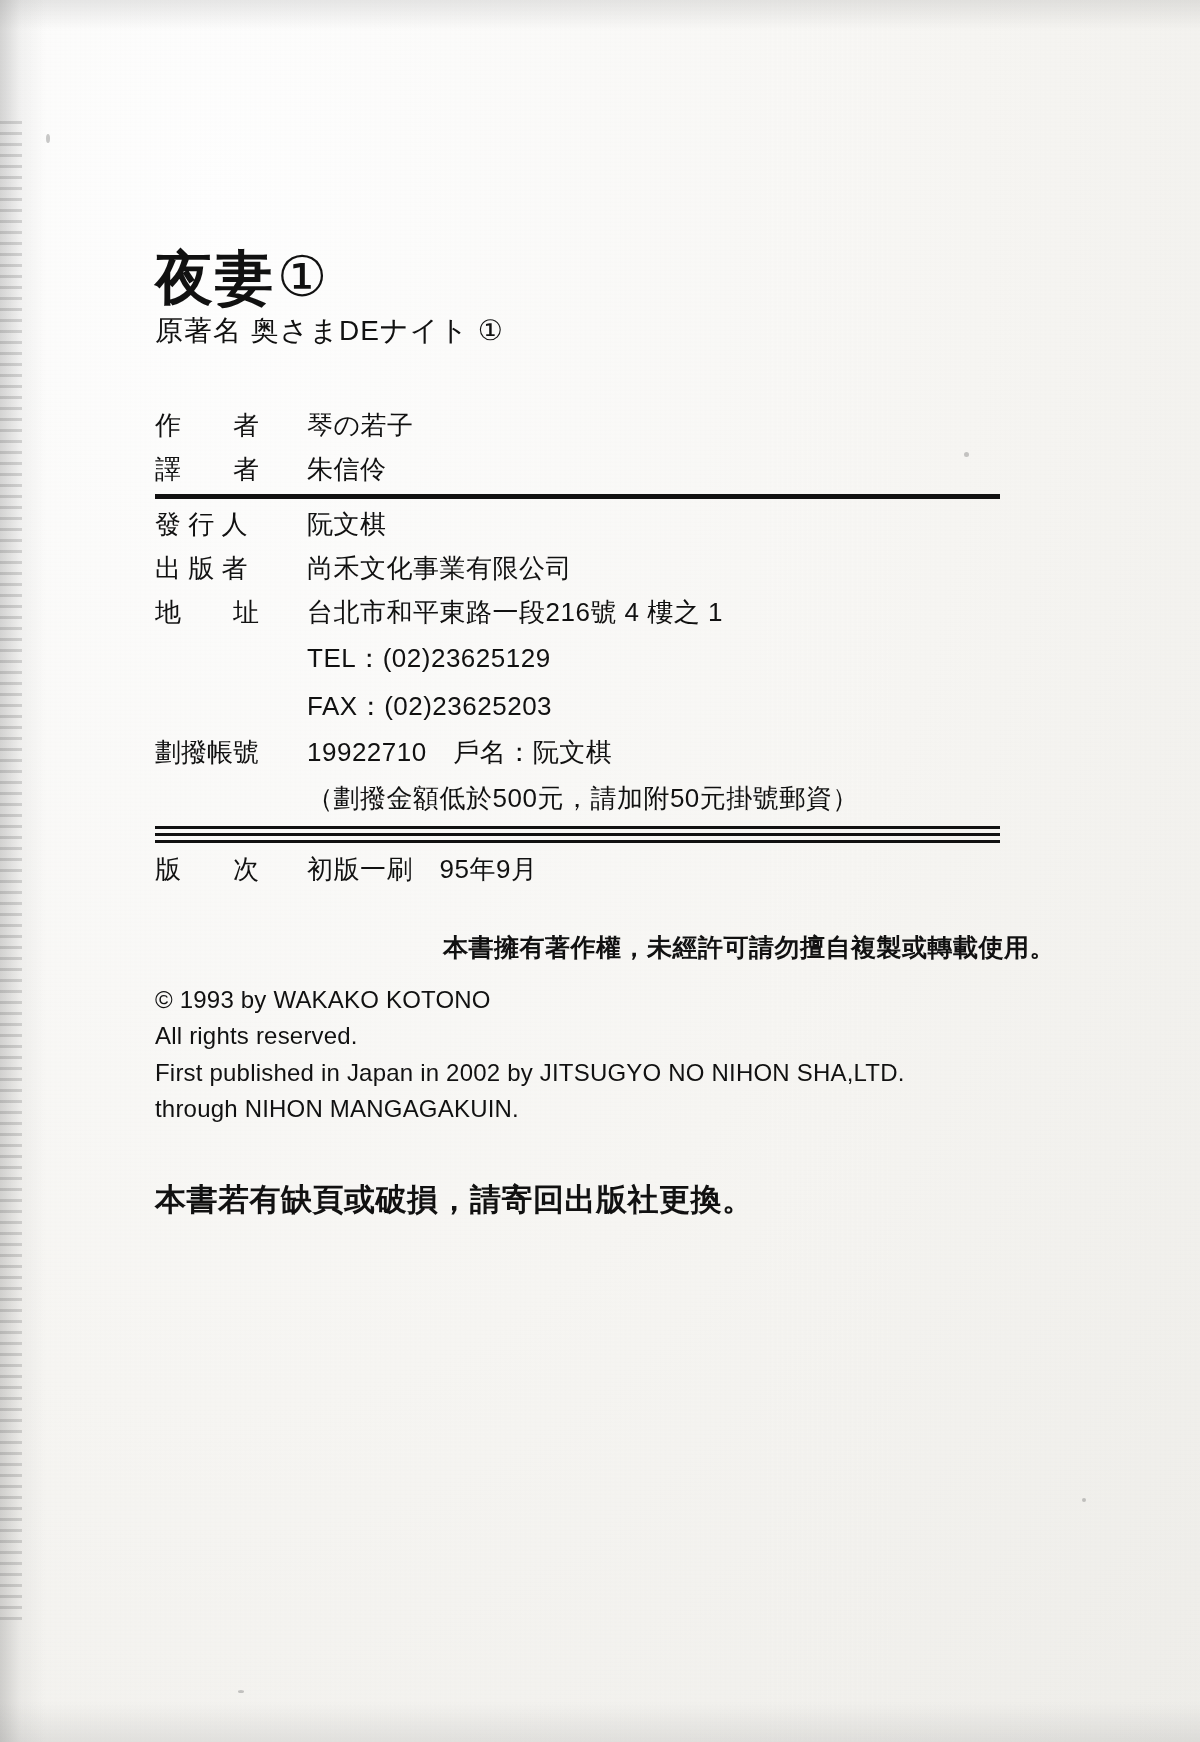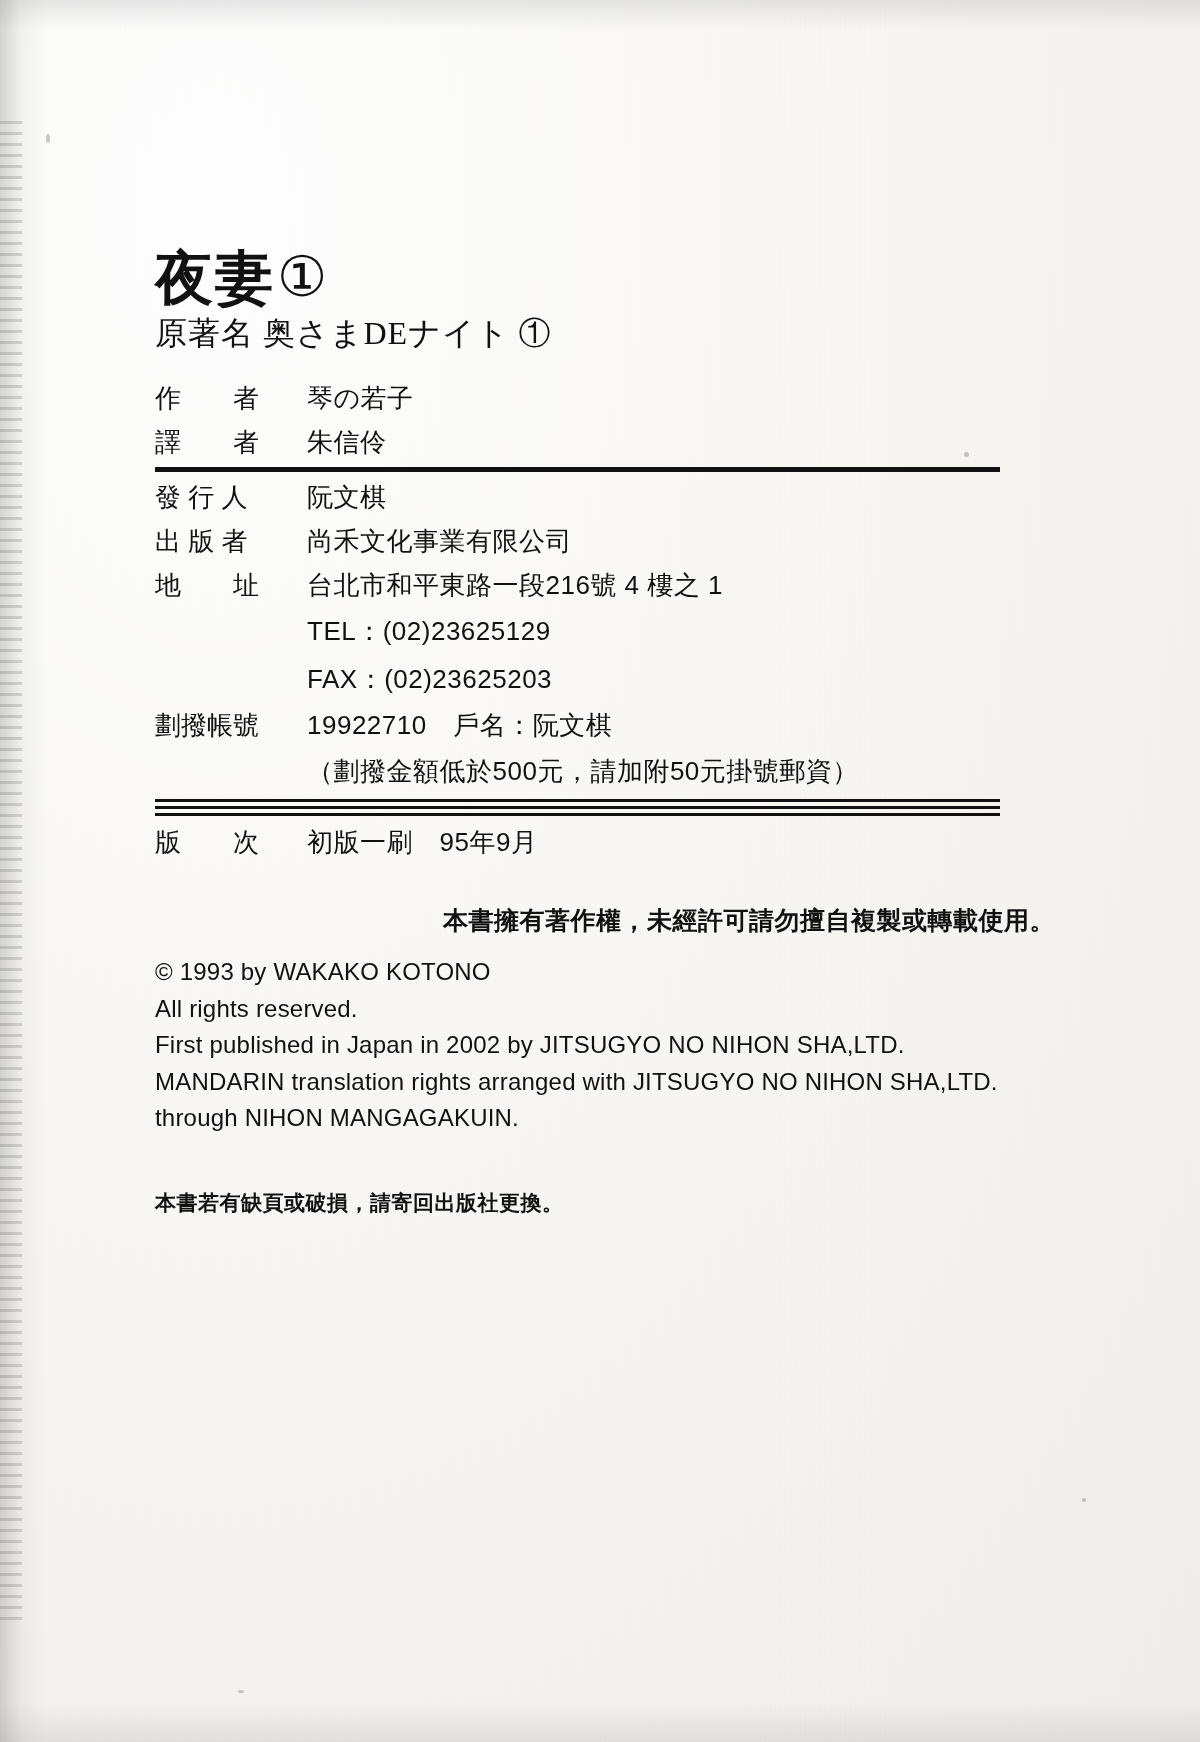--- a/index.html
+++ b/index.html
@@ -84,31 +84,30 @@
     margin: 0 0 6px 0;
   }
   .title-circled {
     display: inline-block;
     font-weight: normal;
     font-size: 56px;
     margin-left: 2px;
   }
 
   .subtitle-line {
-    font-size: 32px;
+    font-size: 28px;
     letter-spacing: 1px;
     line-height: 1.15;
     margin: 6px 0 0 0;
     white-space: nowrap;
-    font-family: Liberation Serif, serif;
   }
 
   
   .meta {
-    margin-top: 24px;
+    margin-top: 56px;
   }
   .meta-row {
     display: flex;
     align-items: baseline;
     font-size: 26px;
     line-height: 1.0;
     padding: 9px 0 9px 0;
     white-space: nowrap;
   }
   .meta-label {
@@ -152,21 +151,21 @@
     margin-bottom: 18px;
     text-align: right;
   }
   .eng-line {
     font-size: 24px;
     line-height: 1.52;
     letter-spacing: .2px;
     white-space: nowrap;
   }
   .footer-bold {
-    font-size: 21px;
+    font-size: 31px;
     font-weight: bold;
     letter-spacing: .5px;
     margin-top: 52px;
   }
 </style>
 </head>
 <body>
 
 <div class="page">
   <div class="paper-noise"></div>
@@ -251,18 +250,17 @@
       <span class="meta-value">初版一刷　95年9月</span>
     </div>
 
   </div>
 
   <div class="notice-block">
     <div class="notice-bold">本書擁有著作權，未經許可請勿擅自複製或轉載使用。</div>
     <div class="eng-line">© 1993 by WAKAKO KOTONO</div>
     <div class="eng-line">All rights reserved.</div>
     <div class="eng-line">First published in Japan in 2002 by JITSUGYO NO NIHON SHA,LTD.</div>
-    <div class="eng-line">MANDARIN translation rights arranged with JITSUGYO NO NIHON SHA,LTD.</div>
     <div class="eng-line">through NIHON MANGAGAKUIN.</div>
     <div class="footer-bold">本書若有缺頁或破損，請寄回出版社更換。</div>
   </div>
 
 </div>
 
 </body></html>

